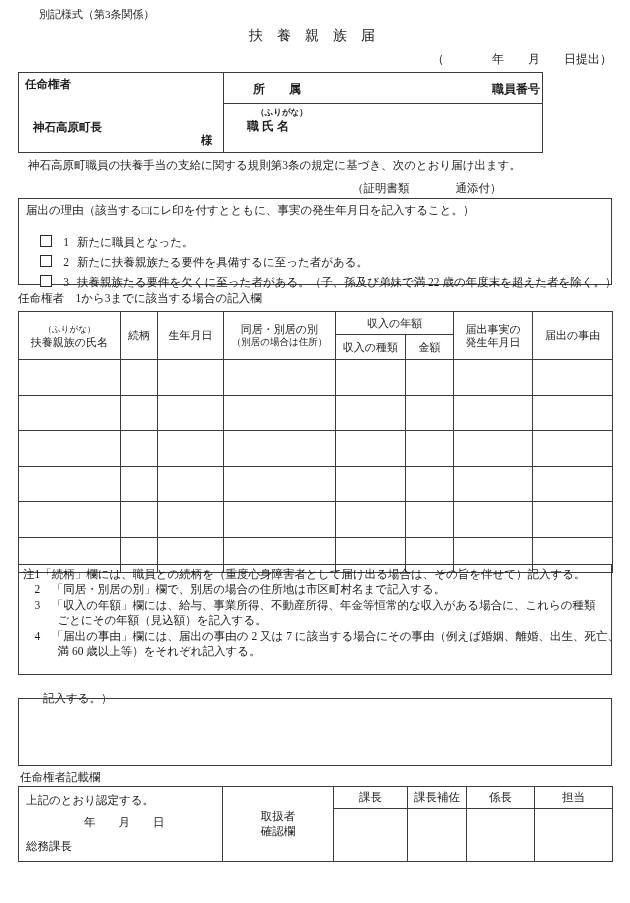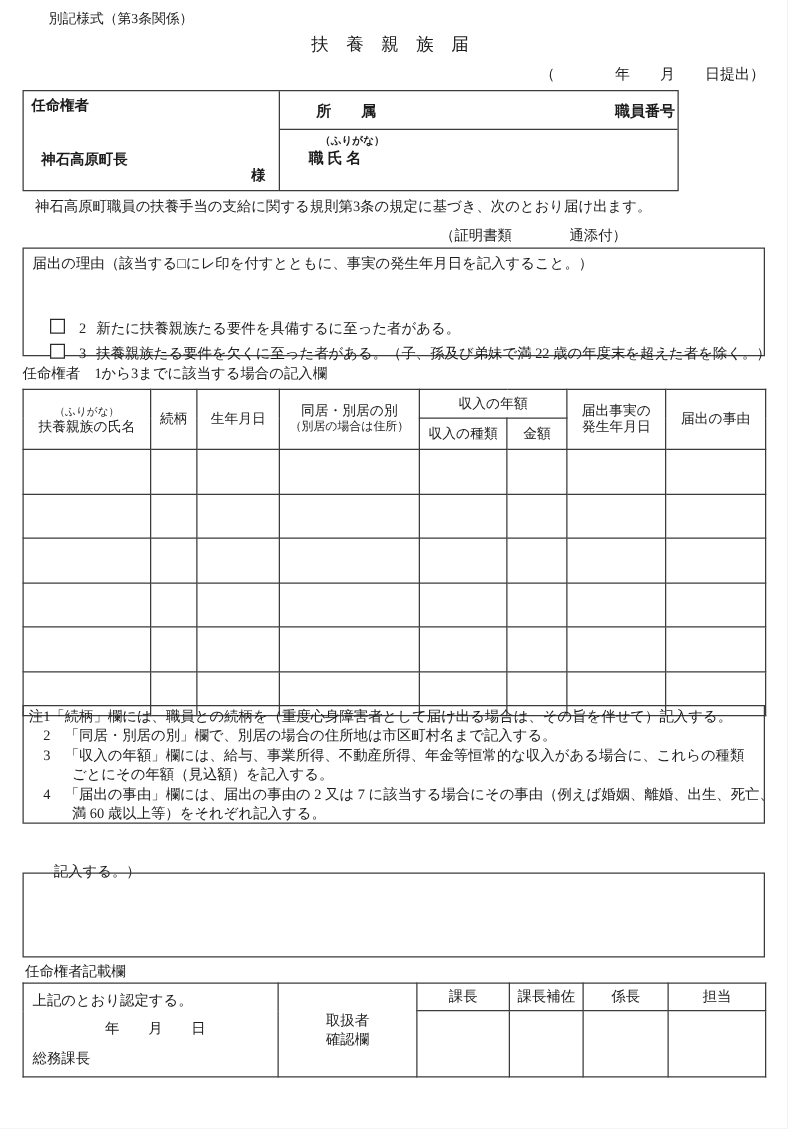--- a/index.html
+++ b/index.html
@@ -26,21 +26,21 @@
   .rnum{display:inline-block; margin-left:9px; margin-right:8px;}
   
   table{border-collapse:collapse; table-layout:fixed;}
   .main-table{left:18px; top:311px; width:594px;}
   .main-table th,.main-table td{border:1px solid #3b3b3b; padding:0; font-weight:normal; text-align:center; vertical-align:middle; overflow:hidden;}
   .main-table th{font-size:11px; line-height:13px;}
   .main-table .sub{font-size:9.5px;}
   .main-table .fsmall{font-size:8.5px;}
   .main-table td.cell{height:34.5px;}
   
-  .notes-box{left:18px; top:564px; width:594px; height:95px; border:1px solid #3b3b3b; box-sizing:border-box; padding:2px 4px;}
+  .notes-box{left:18px; top:564px; width:594px; height:111px; border:1px solid #3b3b3b; box-sizing:border-box; padding:2px 4px;}
   .notes-box div{font-size:11.5px; line-height:15.4px; white-space:pre;}
   .ref-box{left:18px; top:698px; width:594px; height:68px; border:1px solid #3b3b3b; box-sizing:border-box;}
   
   .app-table{left:18px; top:786px; width:594px;}
   .app-table td{border:1px solid #3b3b3b; padding:1px; font-size:11.5px; text-align:center; vertical-align:middle;}
   .app-left{position:relative; height:69px;}
   .app-left div{position:absolute; white-space:pre; font-size:11.5px;}
   .app-head{height:19px;}
   .app-sig{height:50px;}
 </style>
@@ -69,20 +69,23 @@
         <span class="abs fs12" style="left:23px; top:14px;">職 氏 名</span>
       </div>
     </div>
   </div>
 
   <div class="abs fs115" style="left:28px; top:158px;">神石高原町職員の扶養手当の支給に関する規則第3条の規定に基づき、次のとおり届け出ます。</div>
   <div class="abs fs115 pre" style="left:352px; top:181px;">（証明書類　　　　通添付）</div>
 
   <div class="abs reason-box">
     <div class="reason-line fs115" style="top:4px;">届出の理由（該当する□にレ印を付すとともに、事実の発生年月日を記入すること。）</div>
+    <div class="reason-item fs115" style="top:24px;">
+      <span class="cbx"></span><span class="rnum">1</span><span>新たに職員となった。</span>
+    </div>
     <div class="reason-item fs115" style="top:44px;">
       <span class="cbx"></span><span class="rnum">2</span><span>新たに扶養親族たる要件を具備するに至った者がある。</span>
     </div>
     <div class="reason-item fs115" style="top:64px;">
       <span class="cbx"></span><span class="rnum">3</span><span>扶養親族たる要件を欠くに至った者がある。（子、孫及び弟妹で満 22 歳の年度末を超えた者を除く。）</span>
     </div>
   </div>
 
   <div class="abs fs115" style="left:18px; top:291px;">任命権者　1から3までに該当する場合の記入欄</div>
 

